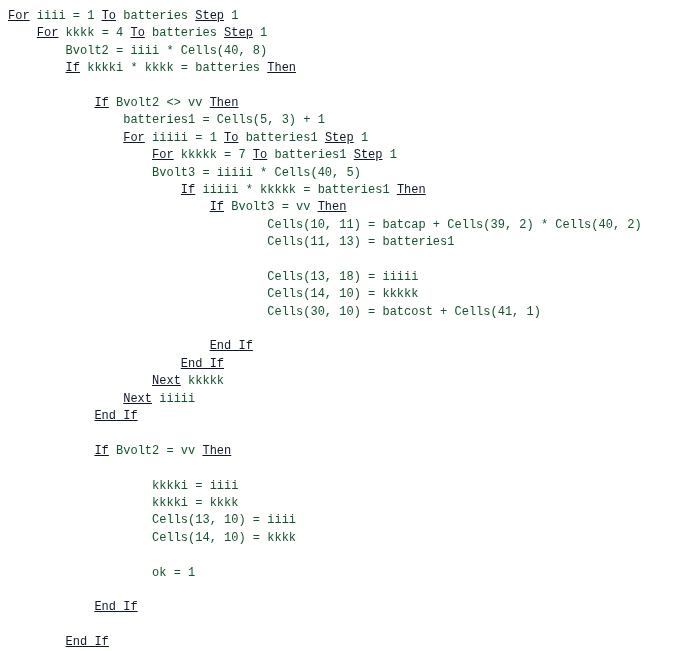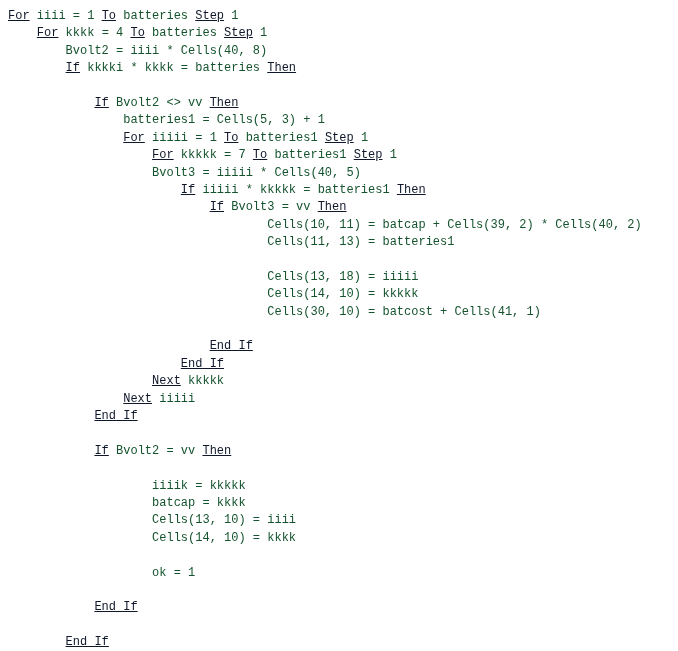--- a/index.html
+++ b/index.html
@@ -44,22 +44,22 @@
 <span class="txt">                                    Cells(30, 10) = batcost + Cells(41, 1)</span>
 
                             <span class="kw">End If</span>
                         <span class="kw">End If</span>
                     <span class="kw">Next</span><span class="txt"> kkkkk</span>
                 <span class="kw">Next</span><span class="txt"> iiiii</span>
             <span class="kw">End If</span>
 
             <span class="kw">If</span><span class="txt"> Bvolt2 = vv </span><span class="kw">Then</span>
 
-<span class="txt">                    iiiik = kkkkk</span>
-<span class="txt">                    batcap = kkkk</span>
+<span class="txt">                    kkkki = iiii</span>
+<span class="txt">                    kkkki = kkkk</span>
 <span class="txt">                    Cells(13, 10) = iiii</span>
 <span class="txt">                    Cells(14, 10) = kkkk</span>
 
 <span class="txt">                    ok = 1</span>
 
             <span class="kw">End If</span>
 
         <span class="kw">End If</span>
     
 

